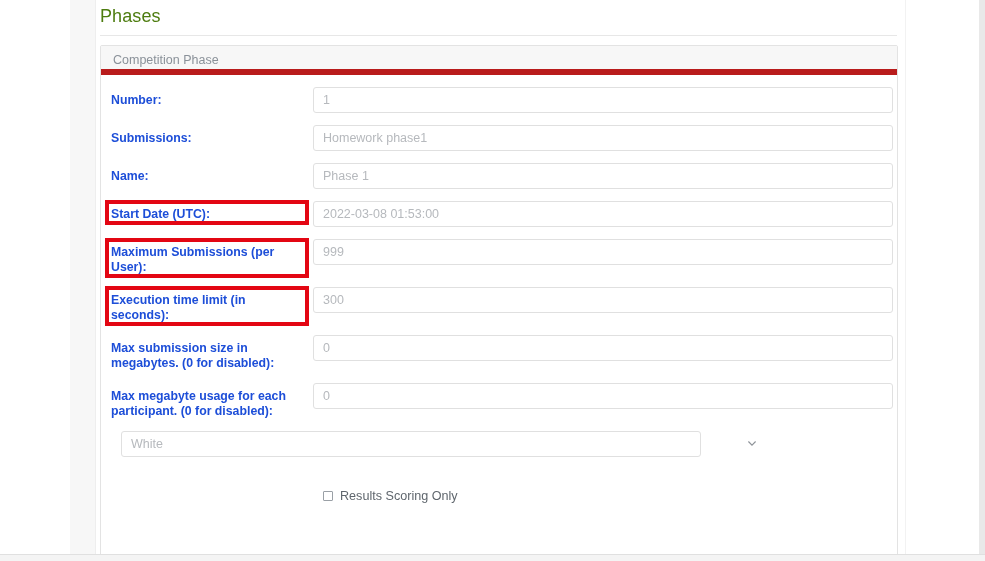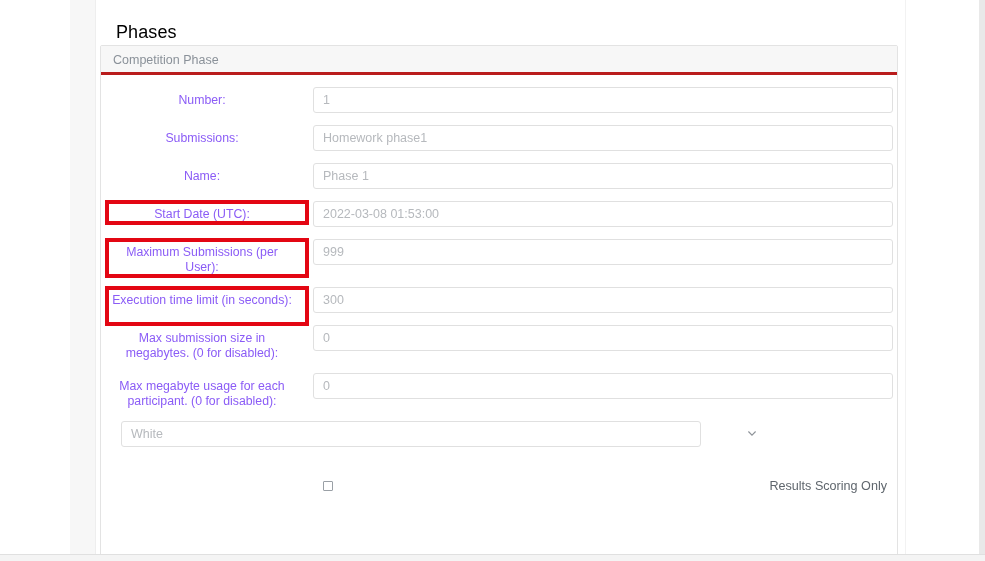--- a/index.html
+++ b/index.html
@@ -73,24 +73,24 @@
   
   .section-head {
     position: absolute;
     left: 0; top: 0;
     width: 801px;
     padding: 0 0 0 4px;
     box-sizing: border-box;
   }
   .section-title {
     font-size: 18px;
-    color: #000000;
+    color: #4d7c0f;
     font-weight: 400;
     letter-spacing: 0.1px;
-    margin: 16px;
+    margin: 0;
     padding: 5px 0 8px 0;
     line-height: 22px;
   }
   .section-rule {
     height: 1px;
     background: #e7e7e7;
     width: 797px;
   }
 
   
@@ -99,21 +99,21 @@
     left: 4px;
     top: 45px;
     width: 798px;
     border: 1px solid #e3e3e3;
     border-radius: 2px;
     background: #ffffff;
     box-sizing: border-box;
   }
   .panel-head {
     background: #f7f7f7;
-    border-bottom: 3px solid #b91c1c;
+    border-bottom: 6px solid #b91c1c;
     height: 29px;
     line-height: 29px;
     padding: 0 12px;
     font-size: 12.5px;
     color: #8a9199;
     font-weight: 400;
     box-sizing: border-box;
   }
   .panel-body {
     padding: 12px 10px 0 10px;
@@ -122,24 +122,24 @@
 
   
   .form-row {
     display: flex;
     align-items: flex-start;
     margin-bottom: 12px;
     position: relative;
   }
   .form-label {
     width: 192px;
-    text-align: center;
+    text-align: left;
     font-size: 12.3px;
-    font-weight: normal;
-    color: #8b5cf6;
+    font-weight: bold;
+    color: #1d4ed8;
     line-height: 15px;
     padding: 6px 10px 0 0;
     box-sizing: border-box;
     flex: 0 0 192px;
   }
   .form-field {
     flex: 1 1 auto;
     padding-left: 10px;
     box-sizing: border-box;
   }
@@ -181,21 +181,20 @@
     z-index: 5;
   }
 
   
   .check-row {
     display: flex;
     align-items: center;
     margin: 0 0 0 202px;
     padding: 6px 0 24px 10px;
     height: 21px;
-    justify-content: space-between;
   }
   .cb {
     width: 10px;
     height: 10px;
     border: 1px solid #9aa0a6;
     border-radius: 1px;
     background: #ffffff;
     box-sizing: border-box;
     margin-right: 7px;
     flex: 0 0 10px;

